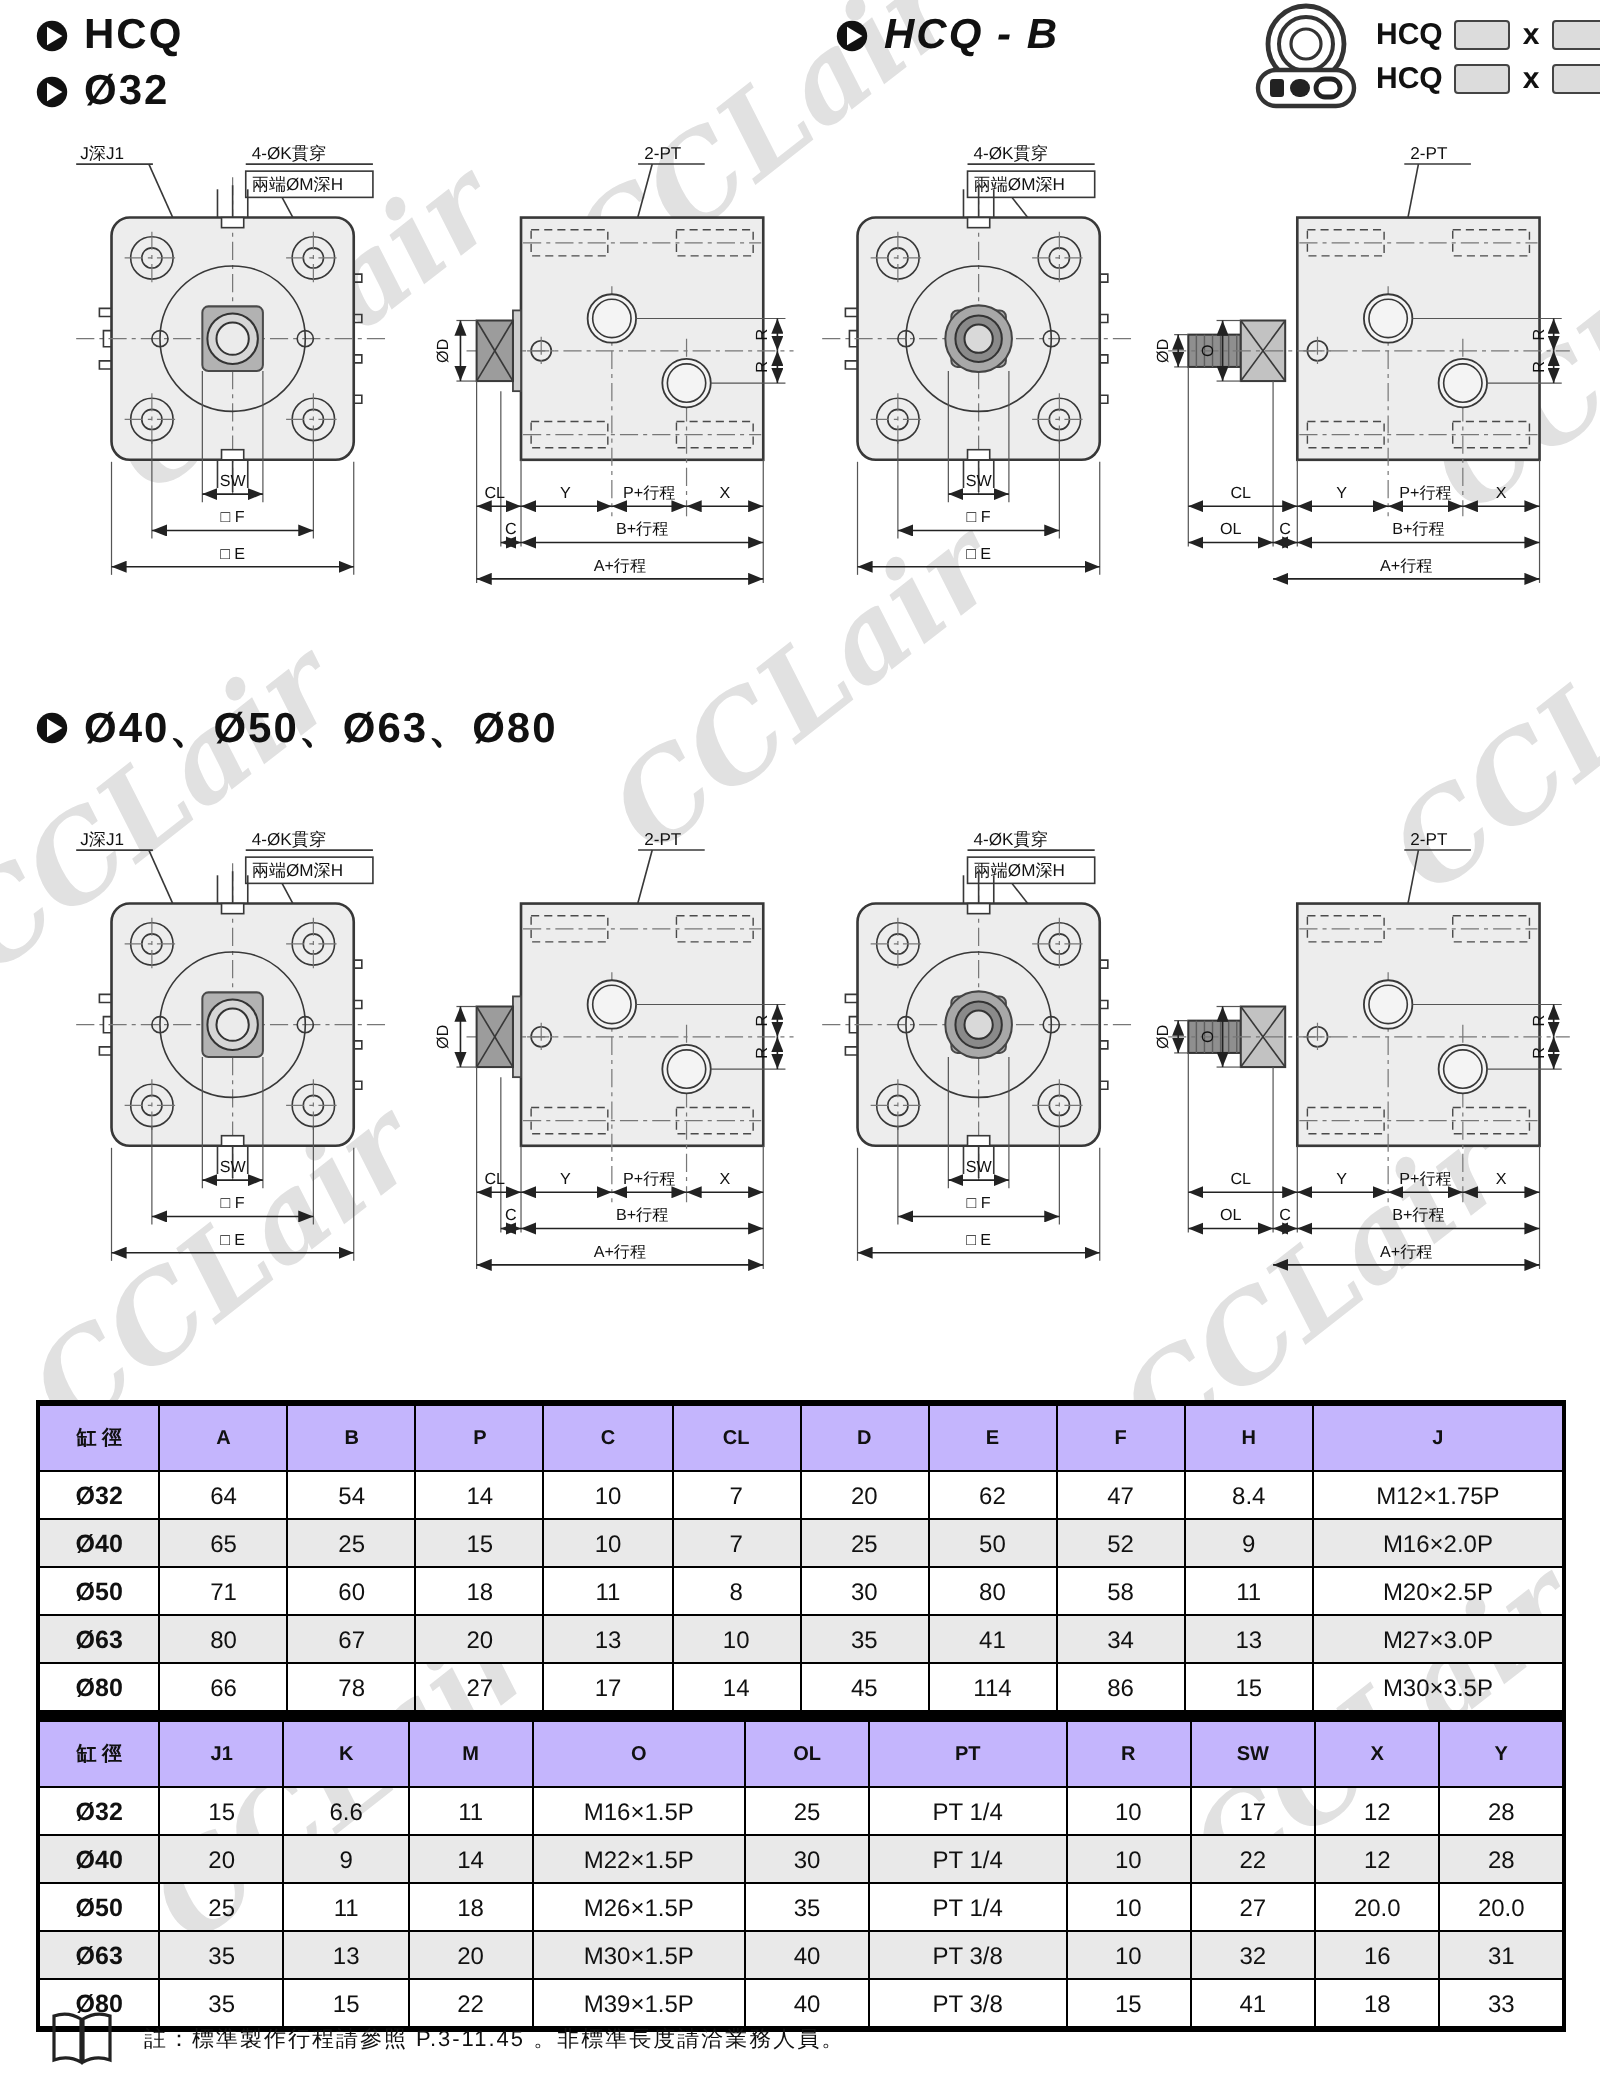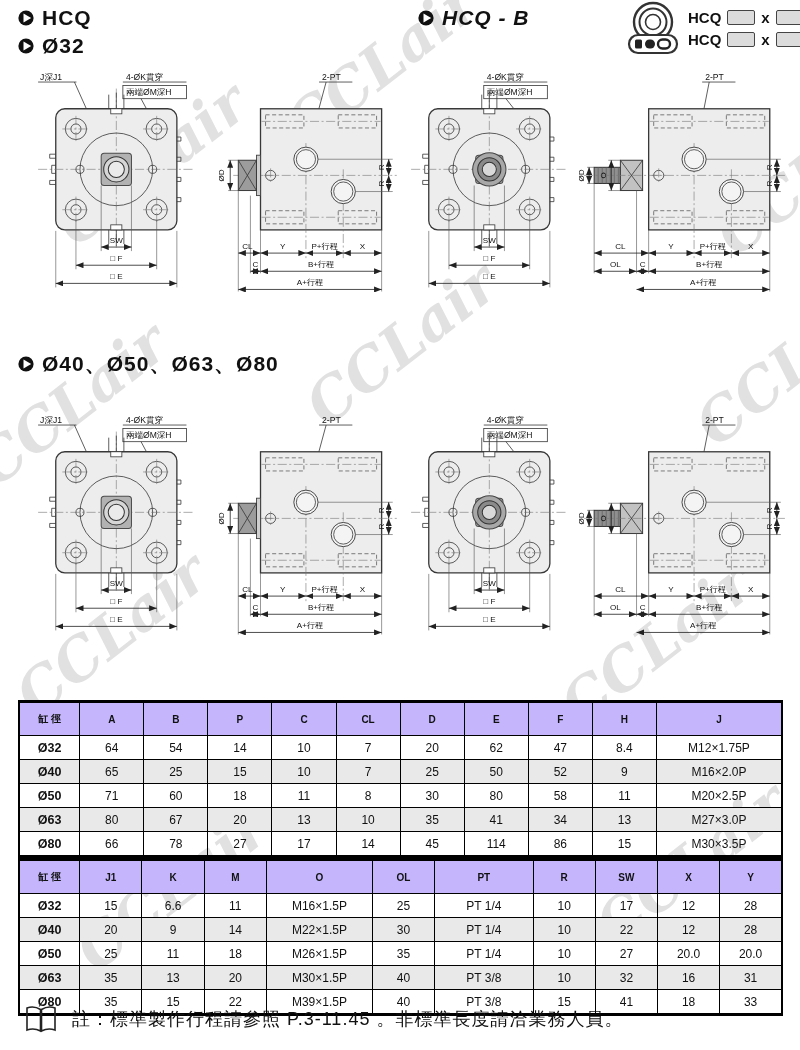--- a/index.html
+++ b/index.html
@@ -37,21 +37,21 @@
   th,td{border:1px solid #000;text-align:center;vertical-align:middle;}
   th{background:#c4b5fd;font-size:10px;font-weight:bold;height:30px;}
   td{font-size:12px;height:21px;}
   td:first-child{font-weight:bold;font-size:12.5px;}
   tbody tr:nth-child(even) td{background:#e9e9e9;}
   #table1{top:700px;} #table2{top:858px;}
   #table1 th:first-child{width:7.5%;} #table1 th:last-child{width:16%;}
   #table2 th:first-child{width:7.5%;} #table2 th:nth-child(5){width:13.5%;} #table2 th:nth-child(7){width:12.5%;}
   
   .footer{position:absolute;left:24px;top:1004px;display:flex;align-items:center;gap:14px;}
-  .footer .note{font-size:18px;letter-spacing:1px;}
+  .footer .note{font-size:11px;letter-spacing:1px;}
   .sec3{position:absolute;left:18px;top:350px;}
 </style>
 </head>
 <body>
 
 <div class="page">
 
   <div class="wm" style="left:270px;top:30px;">CCLair</div>
   <div class="wm" style="left:40px;top:130px;">CCLair</div>
   <div class="wm" style="left:700px;top:140px;">CCLair</div>

